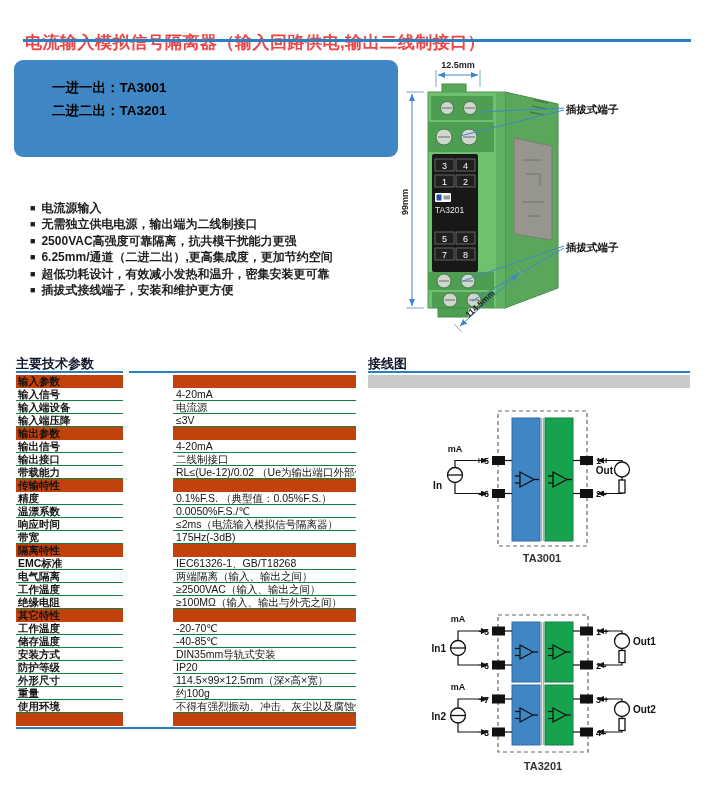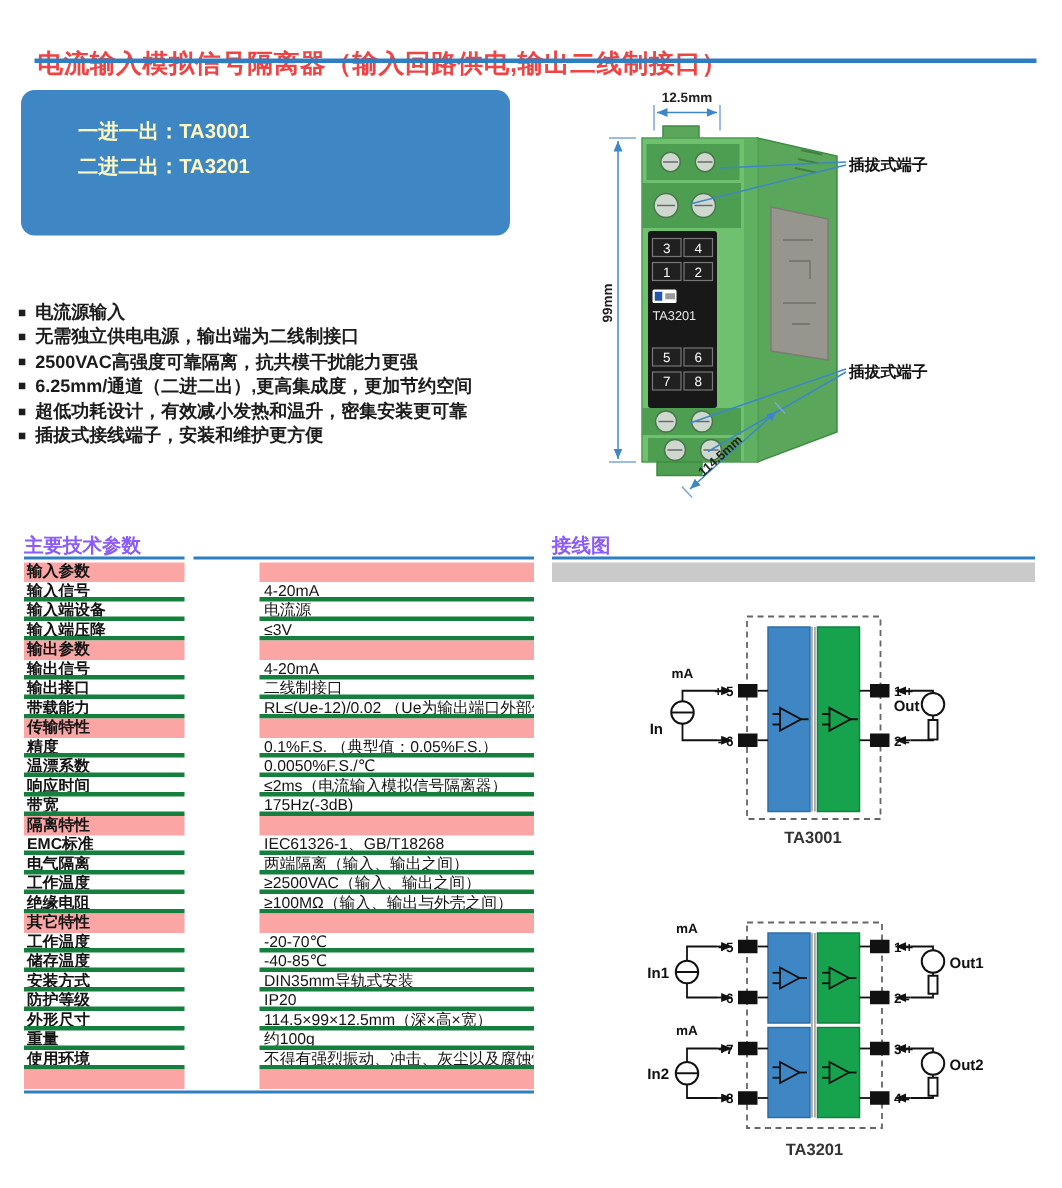--- a/index.html
+++ b/index.html
@@ -1,35 +1,35 @@
 <!DOCTYPE html>
 <html><head>
 <meta charset="utf-8">
 <style>
   html,body{margin:0;padding:0;background:#fff;}
   body{font-family:"Liberation Sans","DejaVu Sans",sans-serif;}
   .page{position:relative;width:708px;height:792px;background:#fff;overflow:hidden;}
   .abs{position:absolute;}
   .title{left:25px;top:10px;font-size:17px;font-weight:bold;color:#ef4444;letter-spacing:.5px;white-space:nowrap;margin-top:21px;}
   .rule{left:23px;top:39px;width:668px;height:3px;background:#2e7fc1;}
-  .mbox{left:14px;top:60px;width:326px;height:97px;background:#3f86c4;border-radius:9px;color:#fef9c3;
+  .mbox{left:14px;top:60px;width:384px;height:97px;background:#3f86c4;border-radius:9px;color:#000000;
         font-size:13.5px;font-weight:bold;padding:16px 0 0 38px;box-sizing:border-box;line-height:23px;}
-  .feats{left:12px;top:200px;width:368px;font-size:12px;font-weight:600;color:#1c1c1c;line-height:16.4px;}
+  .feats{left:30px;top:200px;width:368px;font-size:12px;font-weight:600;color:#1c1c1c;line-height:16.4px;}
   .feat{white-space:nowrap;}
   .blt{font-size:9px;margin-right:6px;vertical-align:1px;}
-  .shead{font-size:13px;font-weight:bold;color:#8b5cf6;white-space:nowrap;}
+  .shead{font-size:13px;font-weight:bold;color:#0f172a;white-space:nowrap;}
   .useg{height:2px;background:#2e7fc1;}
   .gstrip{background:#cacaca;}
   .spectbl{left:16px;top:375px;width:340px;}
   .srow{display:flex;height:13px;font-size:10.5px;color:#141414;}
   .cl{width:107px;padding-left:2px;font-weight:bold;box-sizing:border-box;height:13px;line-height:13px;white-space:nowrap;overflow:hidden;}
   .gp{width:6px;}
   .cv{flex:1;padding-left:3px;box-sizing:border-box;height:13px;line-height:13px;white-space:nowrap;overflow:hidden;font-weight:normal;margin-left:44px;}
-  .srow.d .cl,.srow.d .cv{border-bottom:3px solid #15803d;}
-  .srow.c .cl,.srow.c .cv{background:#fca5a5;}
+  .srow.d .cl,.srow.d .cv{border-bottom:1px solid #15803d;}
+  .srow.c .cl,.srow.c .cv{background:#c2410c;}
   .botline{left:16px;top:727px;width:340px;height:2px;background:#2e7fc1;}
   svg text{font-family:"Liberation Sans","DejaVu Sans",sans-serif;}
 </style>
 </head>
 <body>
 
 <div class="page">
 
   <div class="abs title">电流输入模拟信号隔离器（输入回路供电,输出二线制接口）</div>
   <div class="abs rule"></div>

